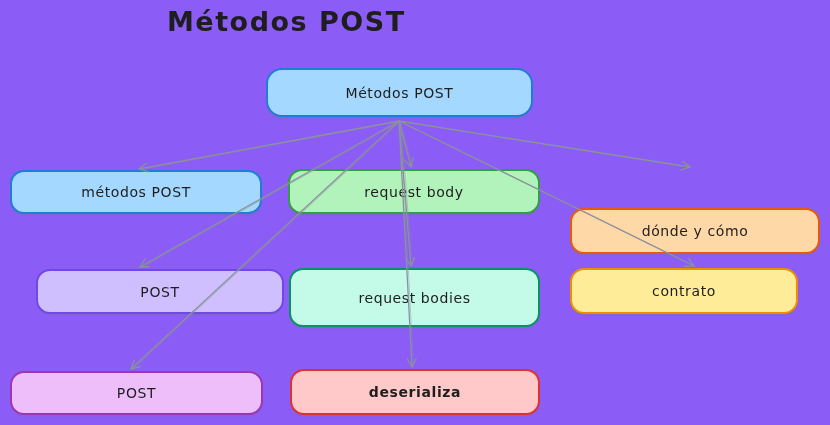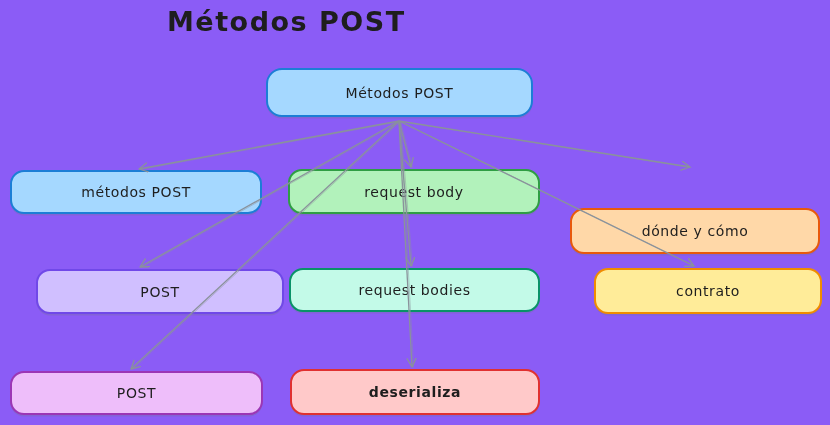--- a/index.html
+++ b/index.html
@@ -71,24 +71,24 @@
       </div>
       <div class="node" style="left: 288px; top: 169px; width: 252px; height: 45px; background: rgb(178, 242, 187); border-color: rgb(47, 158, 68); border-radius: 14px;">
         <span class="node-label">request body</span>
       </div>
       <div class="node" style="left: 570px; top: 160px; width: 250px; height: 46px; background: rgb(255, 216, 168); border-color: rgb(232, 89, 12); border-radius: 14px; margin-top: 48px;">
         <span class="node-label">dónde y cómo</span>
       </div>
       <div class="node" style="left: 12px; top: 269px; width: 248px; height: 45px; background: rgb(208, 191, 255); border-color: rgb(112, 72, 232); border-radius: 14px; margin-left: 24px;">
         <span class="node-label">POST</span>
       </div>
-      <div class="node" style="left: 289px; top: 268px; width: 251px; height: 44px; background: rgb(195, 250, 232); border-color: rgb(9, 146, 104); border-radius: 14px;">
+      <div class="node" style="left: 289px; top: 268px; width: 251px; height: 59px; background: rgb(195, 250, 232); border-color: rgb(9, 146, 104); border-radius: 14px;">
         <span class="node-label">request bodies</span>
       </div>
-      <div class="node" style="left: 570px; top: 268px; width: 228px; height: 46px; background: rgb(255, 236, 153); border-color: rgb(240, 140, 0); border-radius: 14px; margin-left: 24px;">
+      <div class="node" style="left: 570px; top: 268px; width: 228px; height: 46px; background: rgb(255, 236, 153); border-color: rgb(240, 140, 0); border-radius: 14px;">
         <span class="node-label">contrato</span>
       </div>
       <div class="node" style="left: 10px; top: 371px; width: 253px; height: 44px; background: rgb(238, 190, 250); border-color: rgb(156, 54, 181); border-radius: 14px;">
         <span class="node-label">POST</span>
       </div>
       <div class="node" style="left: 290px; top: 369px; width: 250px; height: 46px; background: rgb(255, 201, 201); border-color: rgb(224, 49, 49); border-radius: 14px; font-weight: bold;">
         <span class="node-label">deserializa</span>
       </div>
     </div>
   <svg id="arrows-layer" viewBox="0 0 830 425" xmlns="http://www.w3.org/2000/svg">

